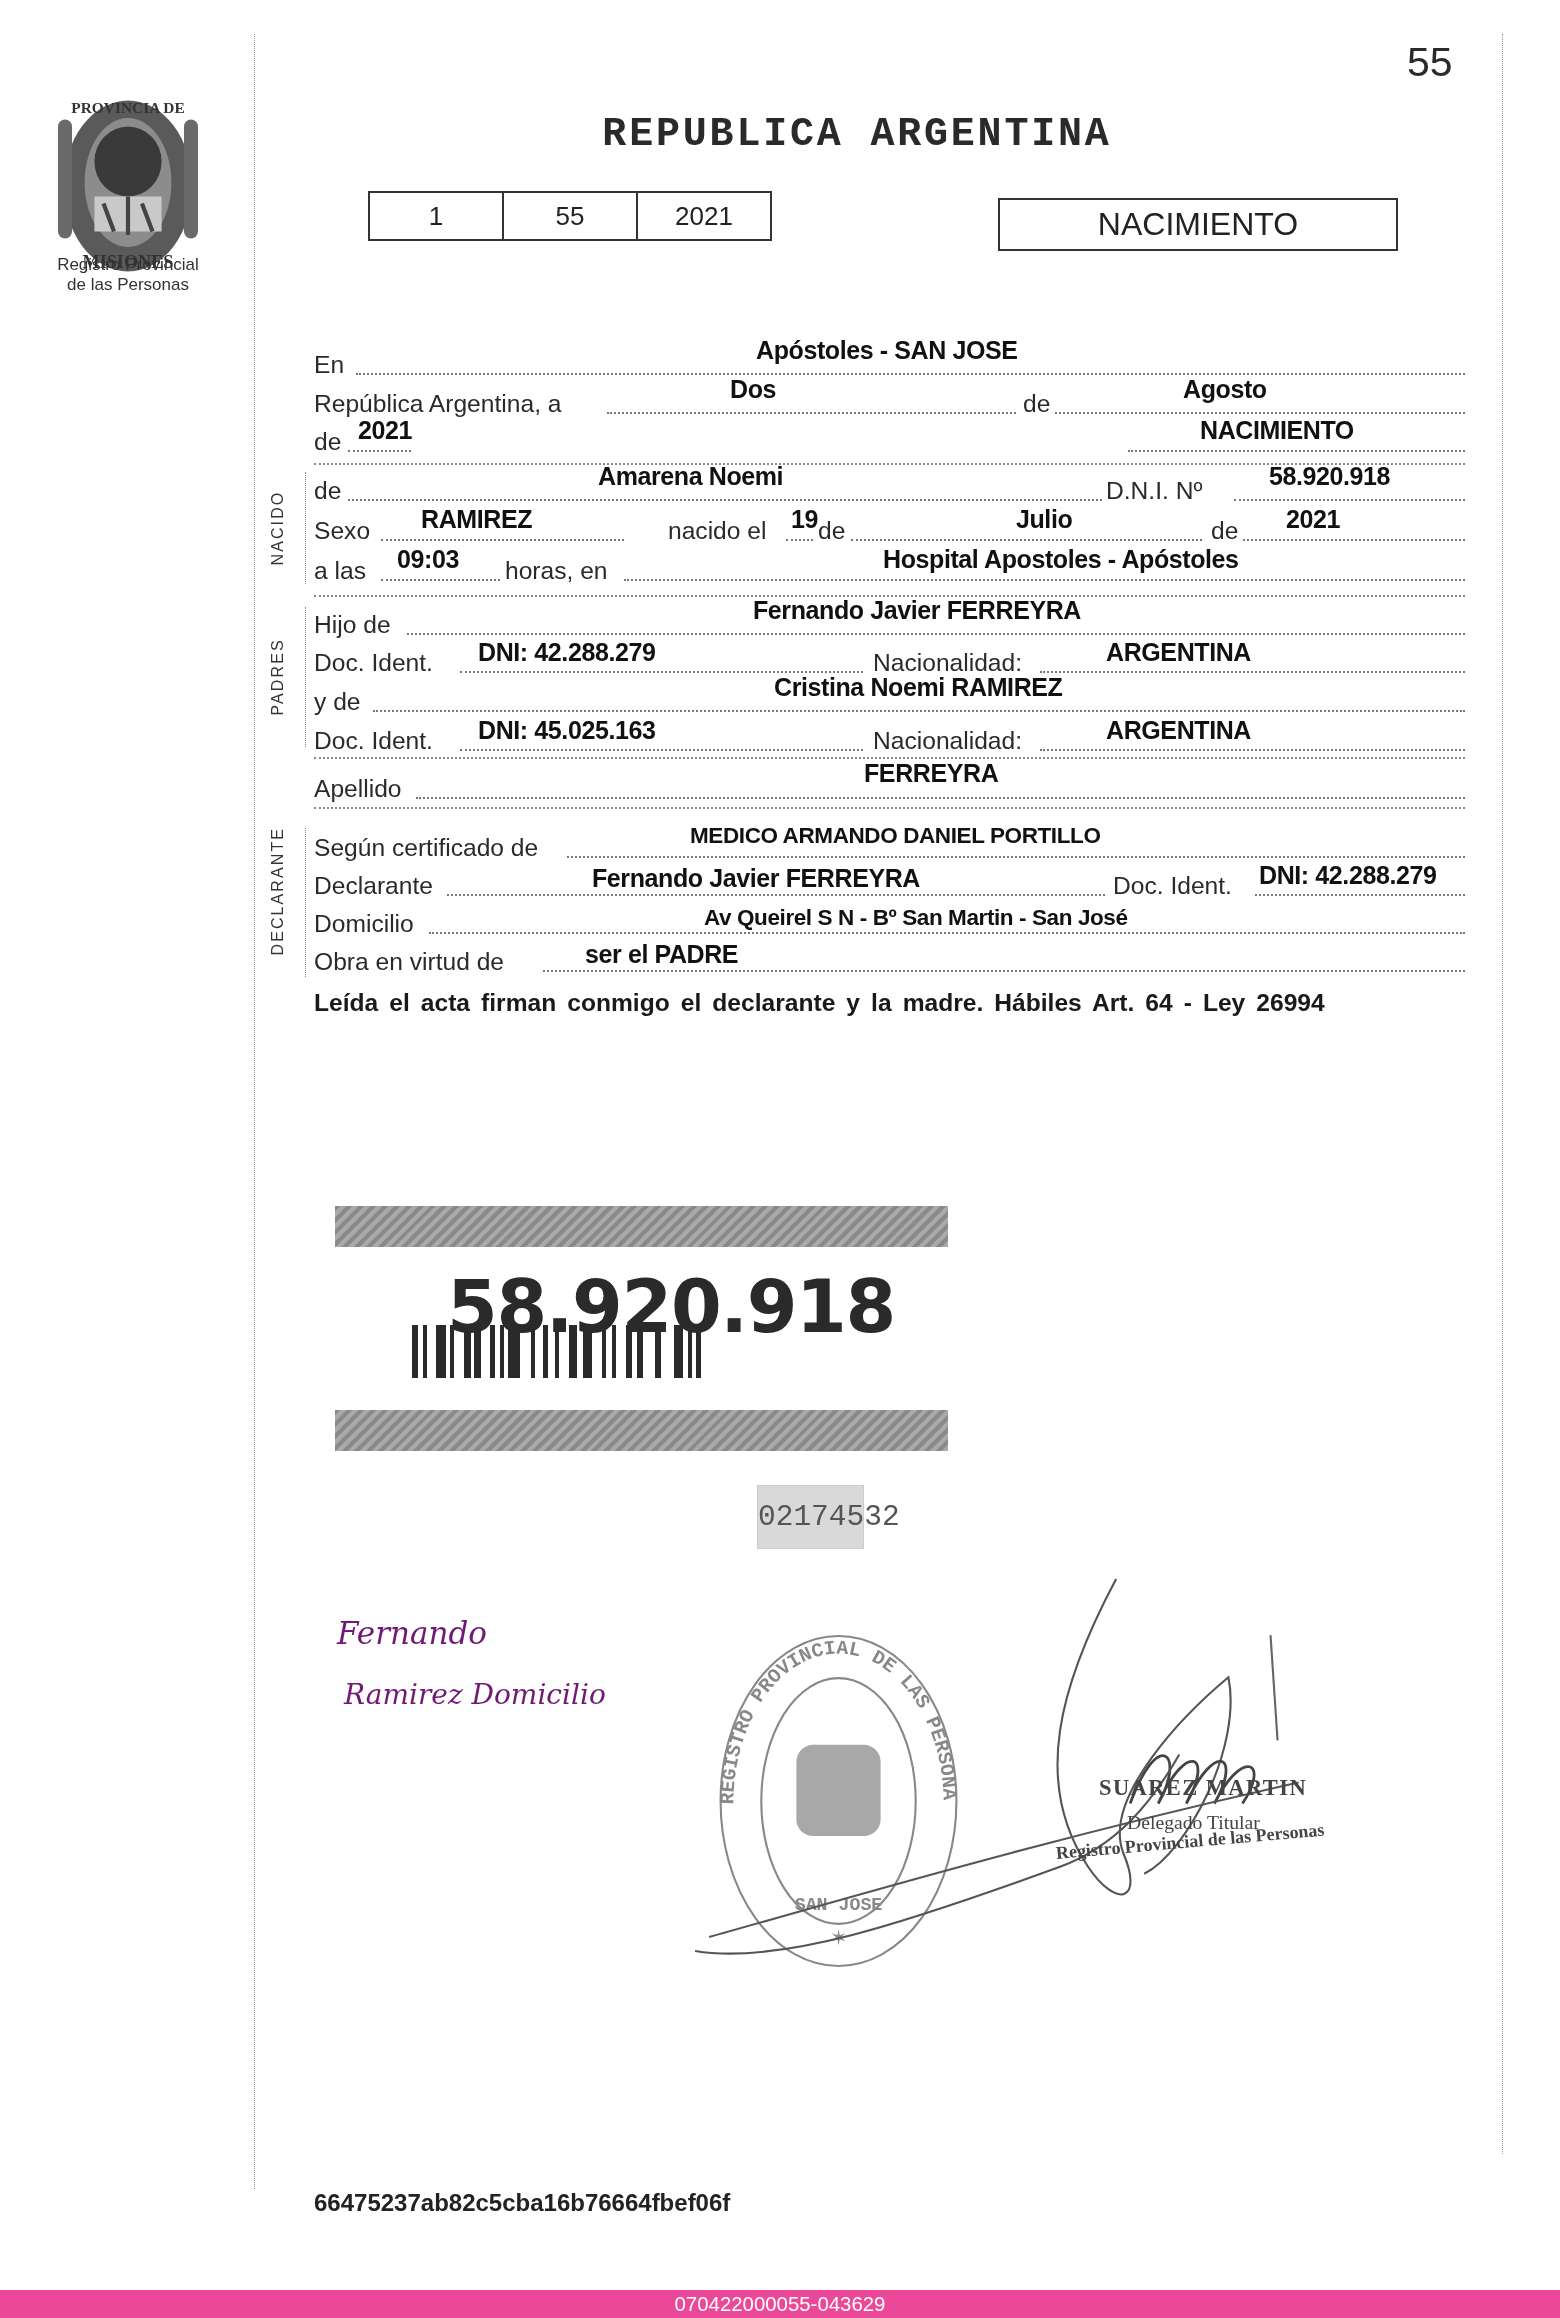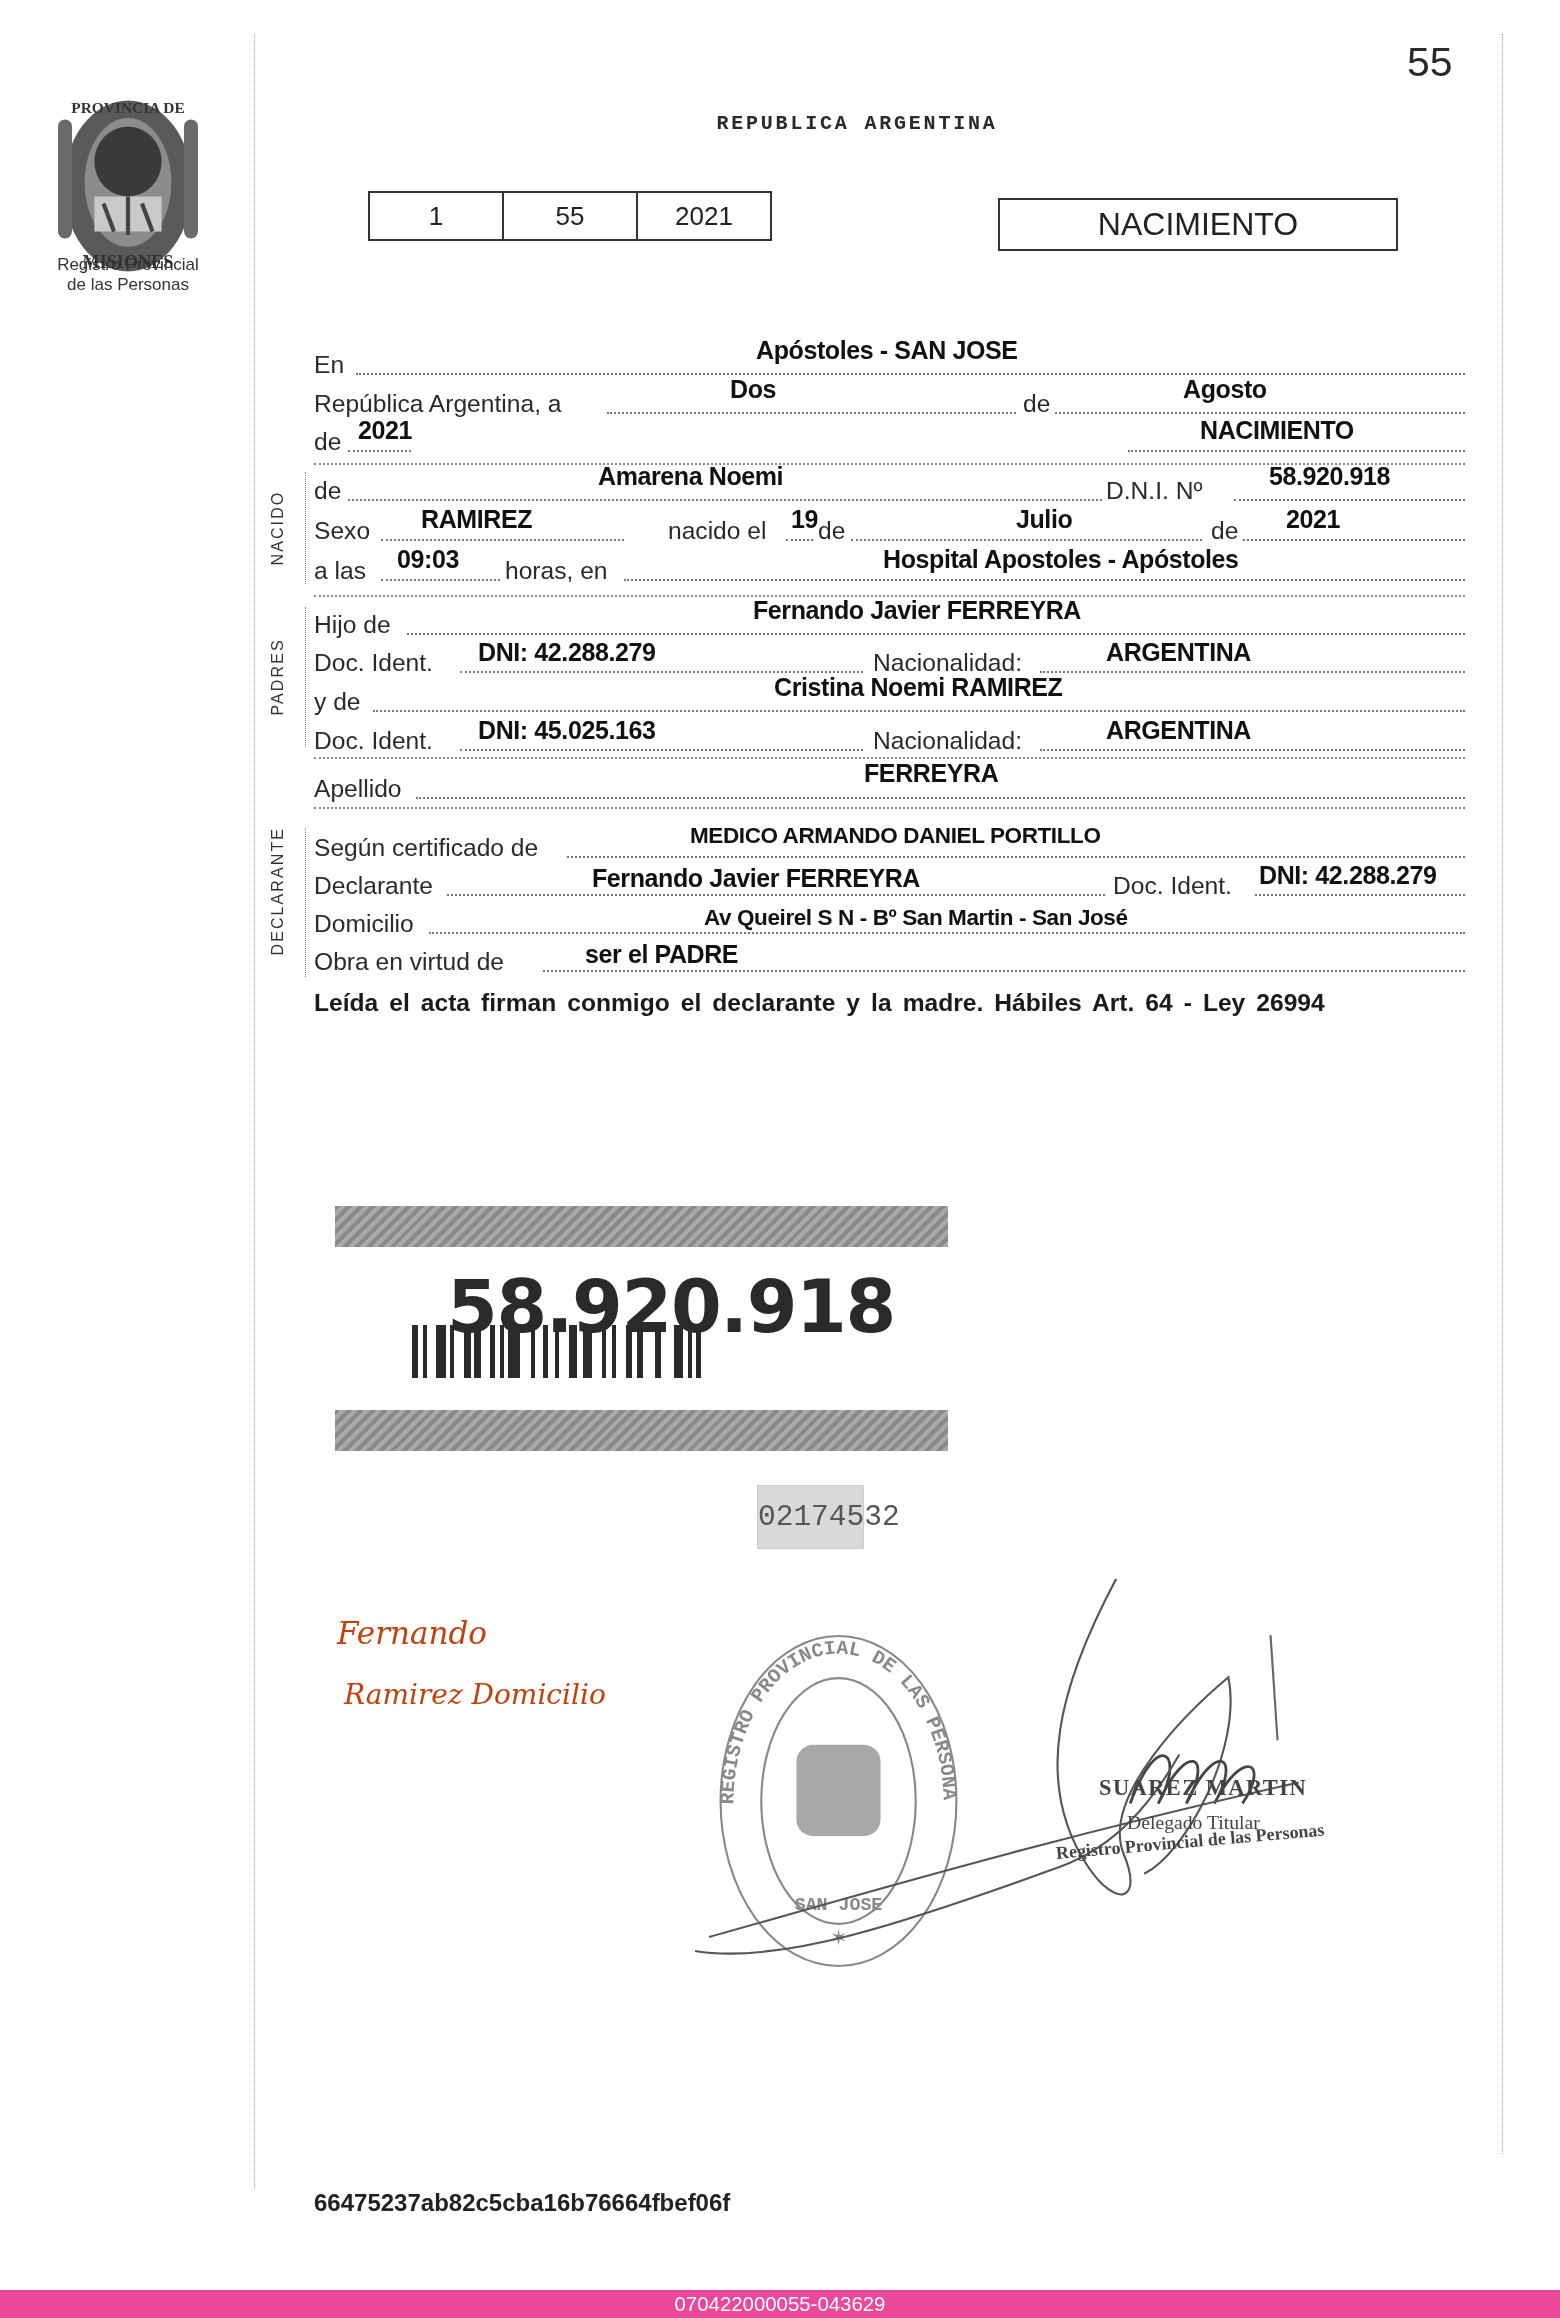--- a/index.html
+++ b/index.html
@@ -7,21 +7,21 @@
   .abs { position:absolute; }
 
   
   .vrule { position:absolute; width:0; border-left:1.4px dotted #9a9a9a; }
 
   
   .logo { position:absolute; left:44px; top:91px; width:168px; height:190px; }
   .logo-caption { position:absolute; left:28px; top:255px; width:200px; text-align:center; font-size:17px; line-height:19.7px; color:#333; }
 
   .page-number { position:absolute; left:1407px; top:39px; font-size:41px; color:#2a2a2a; }
-  .main-title { position:absolute; left:0; width:1560px; text-align:center; top:112px; font-family:"Liberation Mono", monospace; font-weight:bold; font-size:20px; letter-spacing:2.8px; color:#2a2a2a; padding-left:154px; box-sizing:border-box; }
+  .main-title { position:absolute; left:0; width:1560px; text-align:center; top:112px; font-family:"Liberation Mono", monospace; font-weight:bold; font-size:40px; letter-spacing:2.8px; color:#2a2a2a; padding-left:154px; box-sizing:border-box; }
 
   
   table.reg { position:absolute; left:368px; top:191px; border-collapse:collapse; }
   table.reg td { border:2.1px solid #333; width:132px; height:46px; text-align:center; font-size:26px; color:#222; padding:0; }
 
   .doc-type-box { position:absolute; left:998px; top:198px; width:400px; height:53px; border:2.8px solid #333; box-sizing:border-box; text-align:center; font-size:32px; line-height:48px; color:#222; }
 
   
   .line { position:absolute; left:314px; width:1151px; height:35px; font-size:24.6px; color:#2a2a2a; }
   .line .lbl { position:absolute; bottom:0; white-space:nowrap; }
@@ -38,21 +38,21 @@
   
   .stripe { position:absolute; left:335px; width:613px; height:41px;
     background: repeating-linear-gradient(135deg,#8a8a8a 0 4.2px,#a9a9a9 4.2px 8.4px); }
   .big-dni { position:absolute; left:447px; top:1264px; font-size:73px; font-weight:bold; letter-spacing:-1.4px; color:#2a2a2a; font-family:"DejaVu Sans", sans-serif; }
   .barcode { position:absolute; left:412px; top:1325px; width:414px; height:53px; display:flex; gap:0; }
   .barcode span { display:block; height:100%; background:#2a2a2a; }
 
   .serial { position:absolute; left:757px; top:1485px; width:105px; height:62px; background:#d9d9d9; font-family:"Liberation Mono", monospace; font-size:29.5px; color:#555; text-align:center; line-height:62px; border:0.7px solid #ccc; }
 
   
-  .sig-text { position:absolute; font-family:"DejaVu Serif", serif; font-style:italic; color:#c2410c; font-size:31px; }
+  .sig-text { position:absolute; font-family:"DejaVu Serif", serif; font-style:italic; color:#701a75; font-size:31px; }
   .seal-svg { position:absolute; left:691px; top:1615px; }
   .stamp-line { position:absolute; font-family:"Liberation Serif", serif; color:#444; font-weight:bold; }
 
   .hash { position:absolute; left:314px; top:2189px; font-size:24px; font-weight:bold; color:#222; }
 
   .footer-bar { position:absolute; left:0; top:2290px; width:1560px; height:29px; background:#ec4899; color:#fff; text-align:center; font-size:20.4px; line-height:29px; }
 </style>
 </head>
 <body>
 

